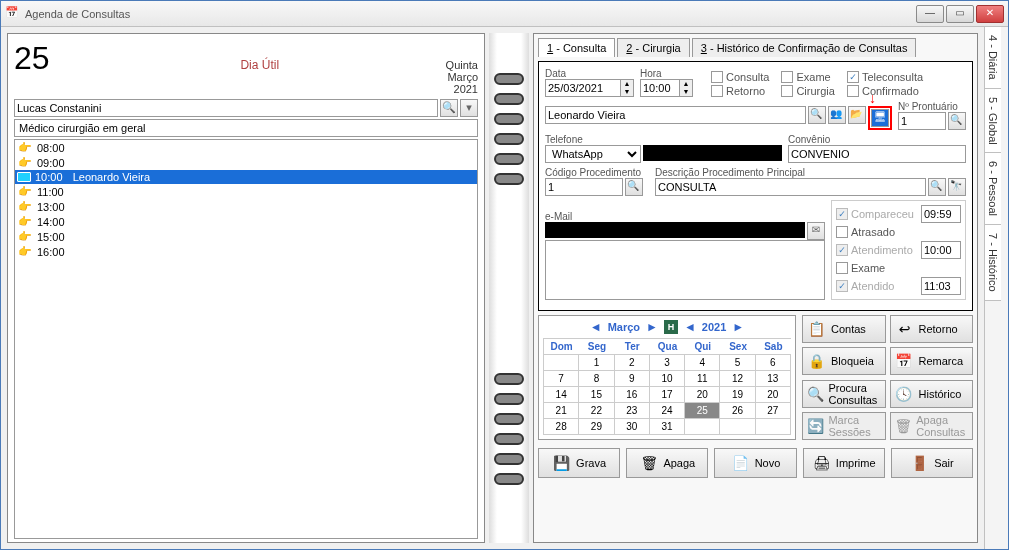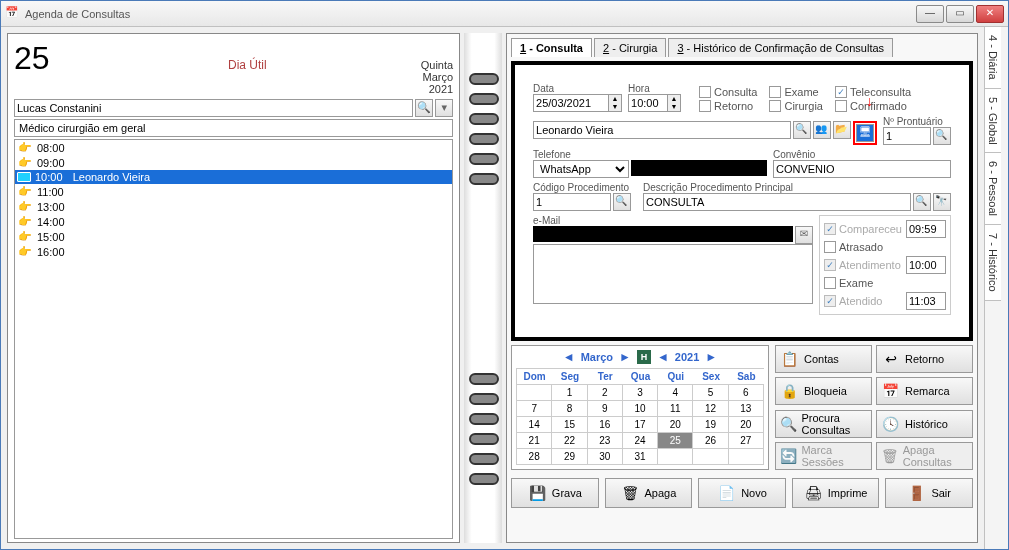--- a/index.html
+++ b/index.html
@@ -26,23 +26,23 @@
 .slots { border: 1px solid #999; margin-top: 2px; height: 400px; overflow: auto; background: #fff; }
 .slot { display: flex; align-items: center; padding: 1px 2px; gap: 4px; cursor: pointer; }
 .slot.sel { background: #1a6ed8; color: #fff; }
 .slot .hand { width: 16px; text-align: center; color: #e0a040; }
 .slot.sel .hand { display:inline-block; width:14px; height:10px; background:#20d0ff; border:1px solid #fff; border-radius:1px; }
 .binder { width: 40px; background: linear-gradient(90deg, #ddd 0%, #fff 20%, #fff 80%, #ddd 100%); position: relative; }
 .ring { width: 30px; height: 12px; border: 2px solid #333; border-radius: 8px; position: absolute; left: 5px; background: #888; }
 .rightpane { flex: 1; border: 1px solid #888; background: #f8f8f8; padding: 4px; display: flex; flex-direction: column; gap: 4px; }
 .tabs { display: flex; }
 .tab { border: 1px solid #999; border-bottom: none; padding: 3px 8px; background: #eee; margin-right: 2px; cursor: pointer; }
-.tab.active { background: #fff; font-weight: bold; }
+.tab.active { background: #fff; font-weight: normal; }
 .tab .u { text-decoration: underline; }
-.form { border: 4px solid #000000; background: #fff; padding: 18px; }
+.form { border: 1px solid #000000; background: #fff; padding: 6px; }
 .row { display: flex; gap: 6px; margin-bottom: 4px; align-items: flex-end; }
 .col { display: flex; flex-direction: column; }
 .lbl { color: #555; font-size: 10px; }
 input[type=text], select { border: 1px solid #999; padding: 1px 2px; height: 18px; background:#fff; }
 .spin { display: flex; }
 .spin input { width: 76px; }
 .spinbtns { display: flex; flex-direction: column; border: 1px solid #999; border-left: none; }
 .spinbtns div { width: 12px; height: 8px; background: #eee; font-size: 7px; text-align: center; line-height: 7px; cursor: pointer; }
 .chk { display: flex; align-items: center; gap: 3px; color: #555; }
 .chk .box { width: 12px; height: 12px; border: 1px solid #999; background: #fff; font-size: 9px; text-align: center; line-height: 10px; color: #4080c0; }
@@ -275,21 +275,21 @@
           <div class="col" style="flex:1">
             <span class="lbl">Descrição Procedimento Principal</span>
             <div style="display:flex; gap:2px;">
                 <input type="text" style="flex: 1 1 0%;" value="CONSULTA">
                 <div class="iconbtn">🔍</div>
                 <div class="iconbtn">🔭</div>
               </div>
           </div>
         </div>
 
-        <div class="row" style="align-items:flex-start">
+        <div class="row" style="align-items:flex-end">
           <div class="col">
             <span class="lbl">e-Mail</span>
             <div style="display:flex; gap:2px;">
                 <div class="blackbar" style="width:260px"></div>
                 <div class="iconbtn">✉</div>
               </div>
             <div class="notes"></div>
           </div>
           <div class="status-box">
             <div class="status-row">

